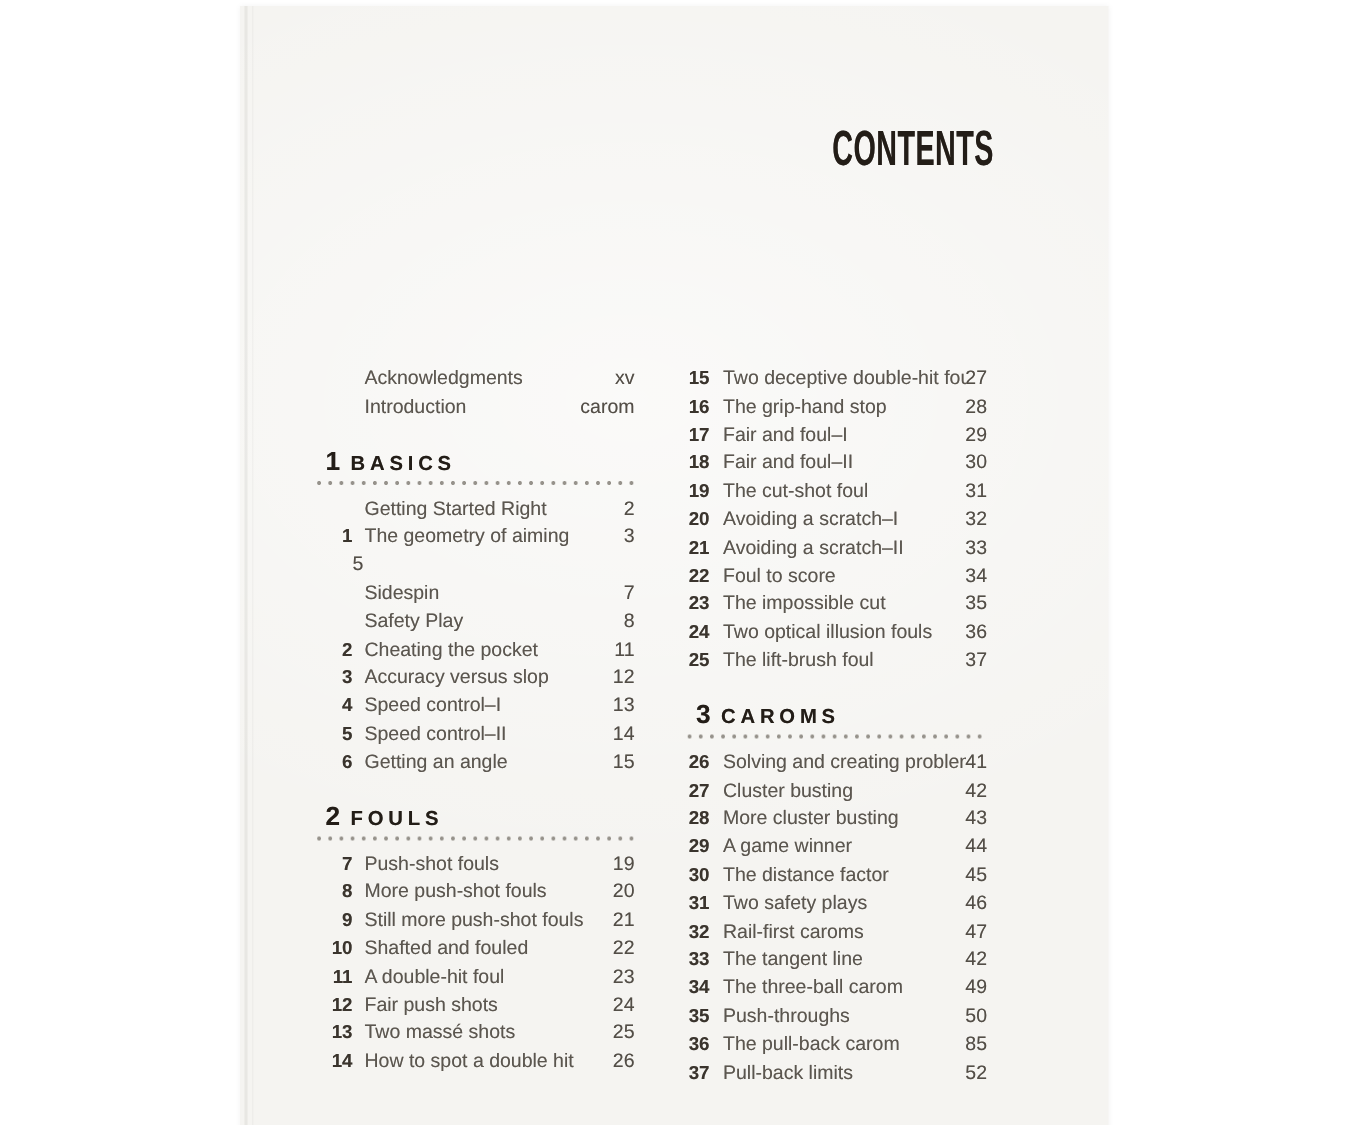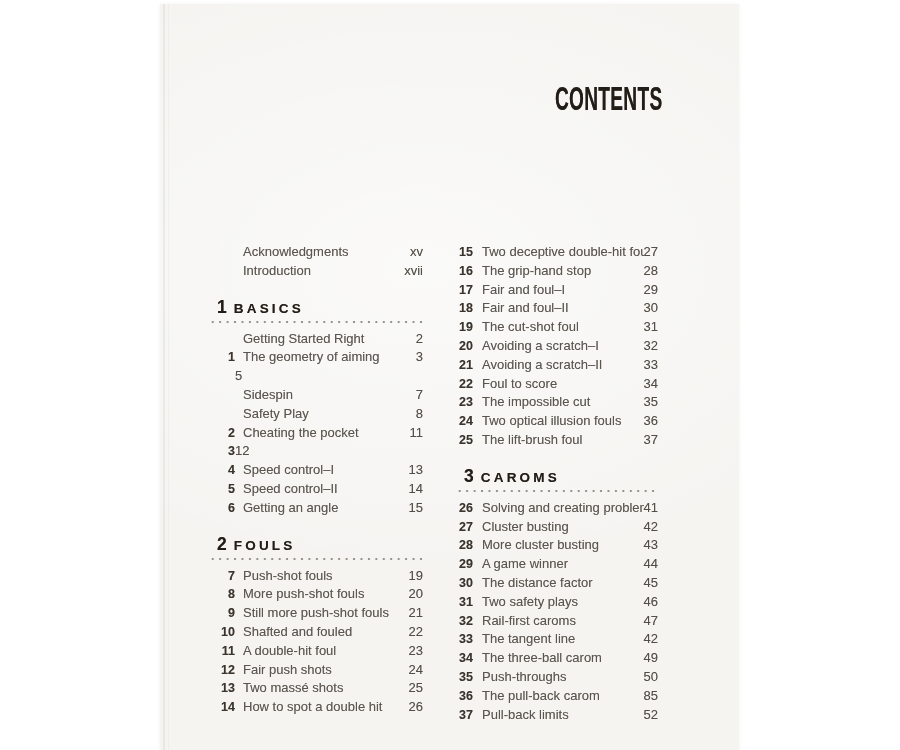--- a/index.html
+++ b/index.html
@@ -124,21 +124,21 @@
   </div>
   <div class="toc-col col-left">
       <div class="row">
         <span class="num"></span>
         <span class="title">Acknowledgments</span>
         <span class="pg">xv</span>
       </div>
       <div class="row">
         <span class="num"></span>
         <span class="title">Introduction</span>
-        <span class="pg">xvii</span>
+        <span class="pg">carom</span>
       </div>
       <div class="sec-head"><span class="sec-num">1</span><span class="sec-title">BASICS</span></div>
       <div class="dotline"></div>
       <div class="row">
         <span class="num"></span>
         <span class="title">Getting Started Right</span>
         <span class="pg">2</span>
       </div>
       <div class="row">
         <span class="num">1</span>
@@ -159,20 +159,21 @@
         <span class="title">Safety Play</span>
         <span class="pg">8</span>
       </div>
       <div class="row">
         <span class="num">2</span>
         <span class="title">Cheating the pocket</span>
         <span class="pg">11</span>
       </div>
       <div class="row">
         <span class="num">3</span>
+        <span class="title">Accuracy versus slop</span>
         <span class="pg">12</span>
       </div>
       <div class="row">
         <span class="num">4</span>
         <span class="title">Speed control–I</span>
         <span class="pg">13</span>
       </div>
       <div class="row">
         <span class="num">5</span>
         <span class="title">Speed control–II</span>

